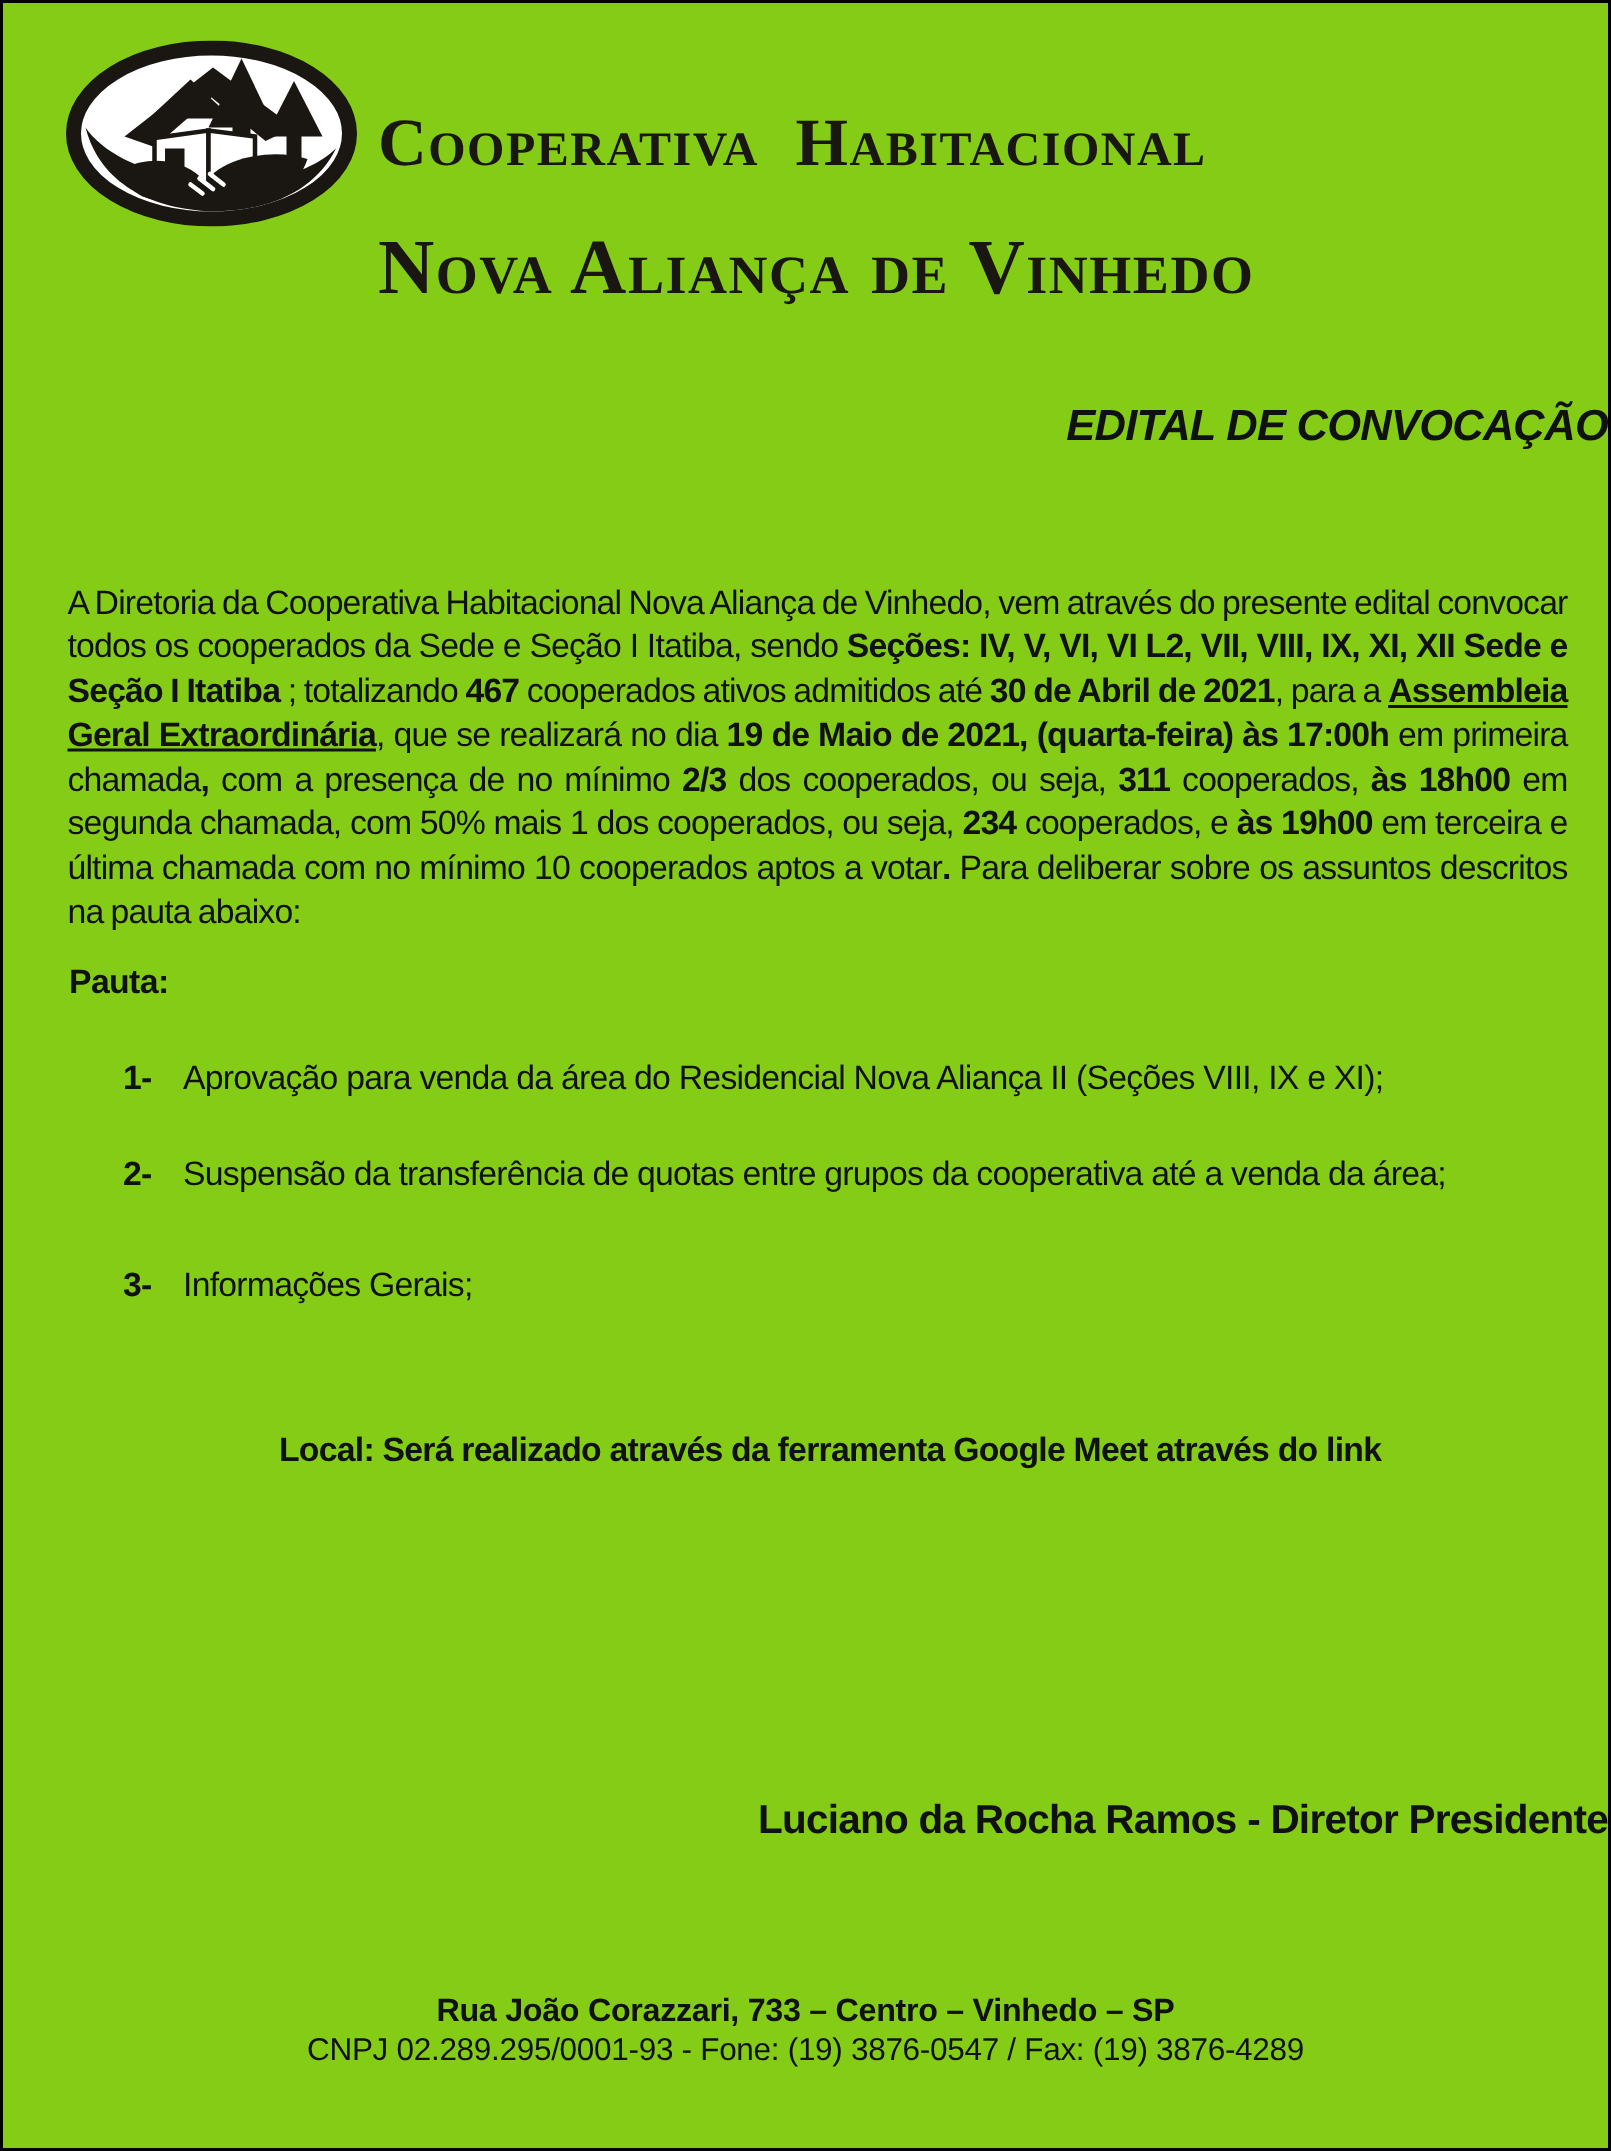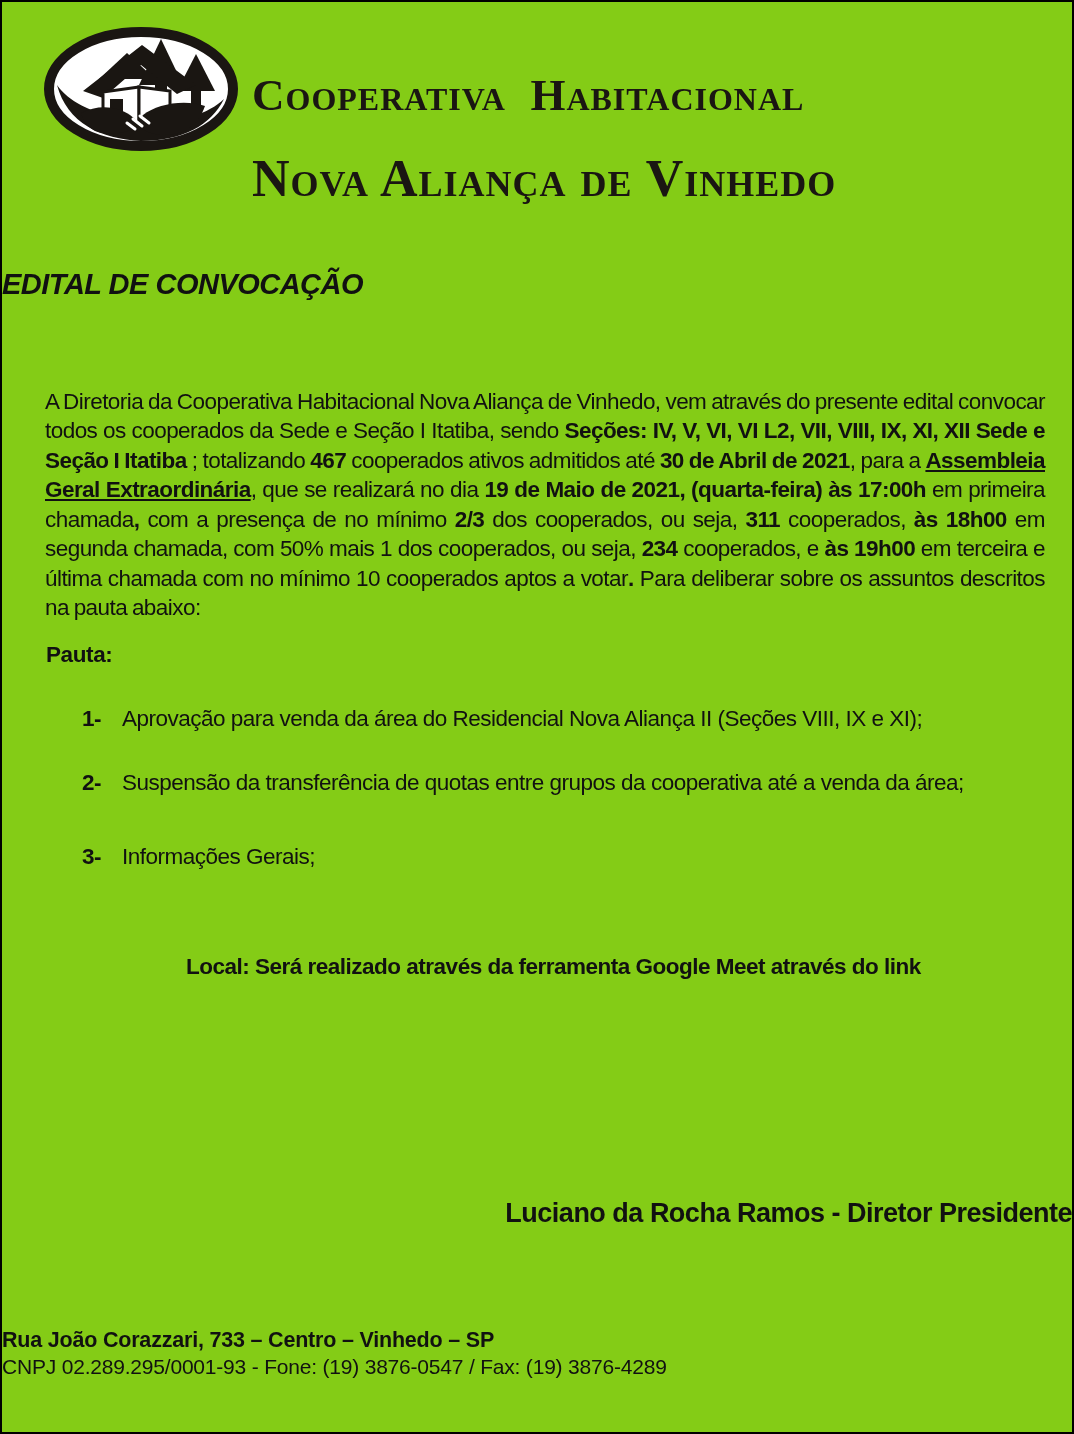--- a/index.html
+++ b/index.html
@@ -24,21 +24,21 @@
   }
   .org-line2{
     font-family:"Liberation Serif","DejaVu Serif",serif;
     font-variant:small-caps;font-weight:700;
     font-size:52px;line-height:50px;letter-spacing:1px;color:#1a1612;
   }
   .cnpj-block{position:absolute;left:0;right:0;top:152px;text-align:center;}
   .cnpj-line{font-weight:700;font-size:21px;line-height:30px;white-space:pre;letter-spacing:-0.2px;}
   
   .doc-title{
-    position:absolute;left:0;right:0;top:266px;text-align:left;
+    position:absolute;left:0;right:0;top:266px;text-align:right;
     font-weight:700;font-style:italic;font-size:29px;letter-spacing:-0.5px;
   }
   
   .paragraph{
     position:absolute;left:43px;top:362px;width:1000px;
     font-size:22.5px;line-height:29.5px;
     letter-spacing:-0.55px;word-spacing:-1px;
     text-align:justify;
   }
   .r-n{font-weight:400;}
@@ -59,21 +59,21 @@
     font-family:"Liberation Serif","DejaVu Serif",serif;
     font-size:27px;line-height:30px;
     color:#2222CC;text-decoration:underline;cursor:pointer;
   }
   
   .signature{
     position:absolute;left:0;right:0;top:1196px;text-align:right;
     font-weight:700;font-size:27px;letter-spacing:-0.5px;
   }
   
-  .footer{position:absolute;left:0;right:0;top:1326px;text-align:left;}
+  .footer{position:absolute;left:0;right:0;top:1326px;text-align:center;}
   .footer-line{font-size:21px;line-height:25.5px;letter-spacing:-0.2px;}
   .footer-line.bold{font-weight:700;font-size:21.5px;}
   .email-link{color:#2222CC;text-decoration:underline;cursor:pointer;}
 </style>
 </head>
 <body>
 
 <div class="page">
 
   <svg class="logo" viewBox="0 0 197 124" aria-hidden="true">

